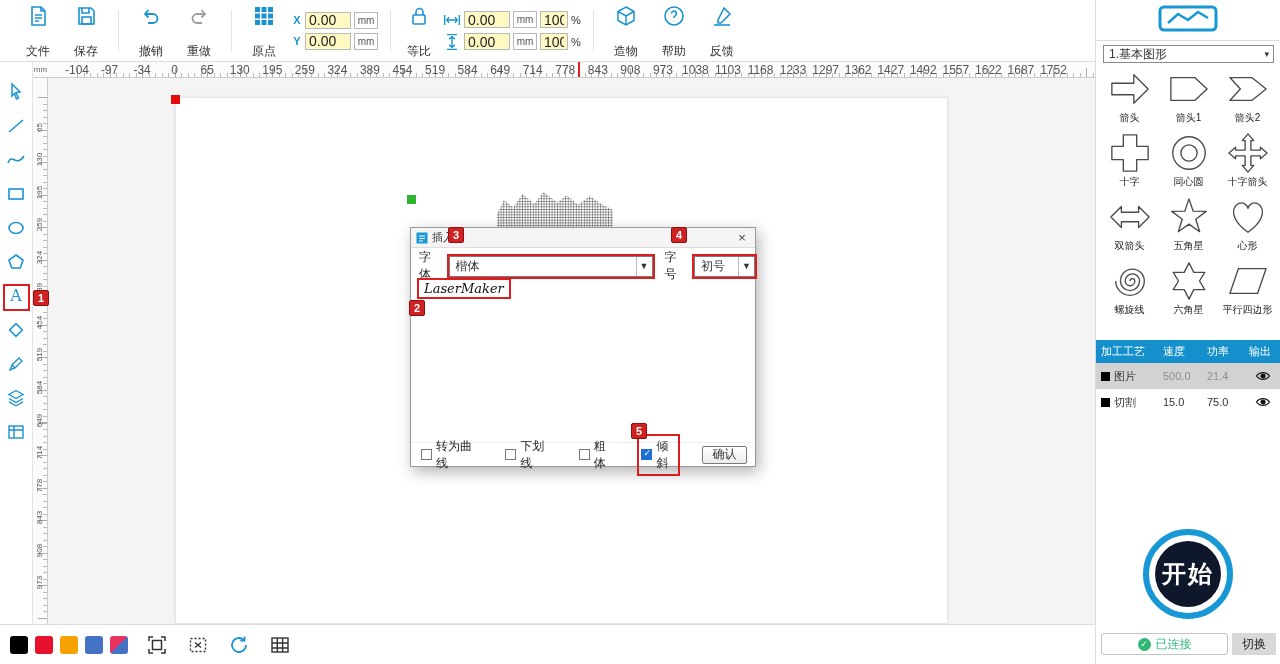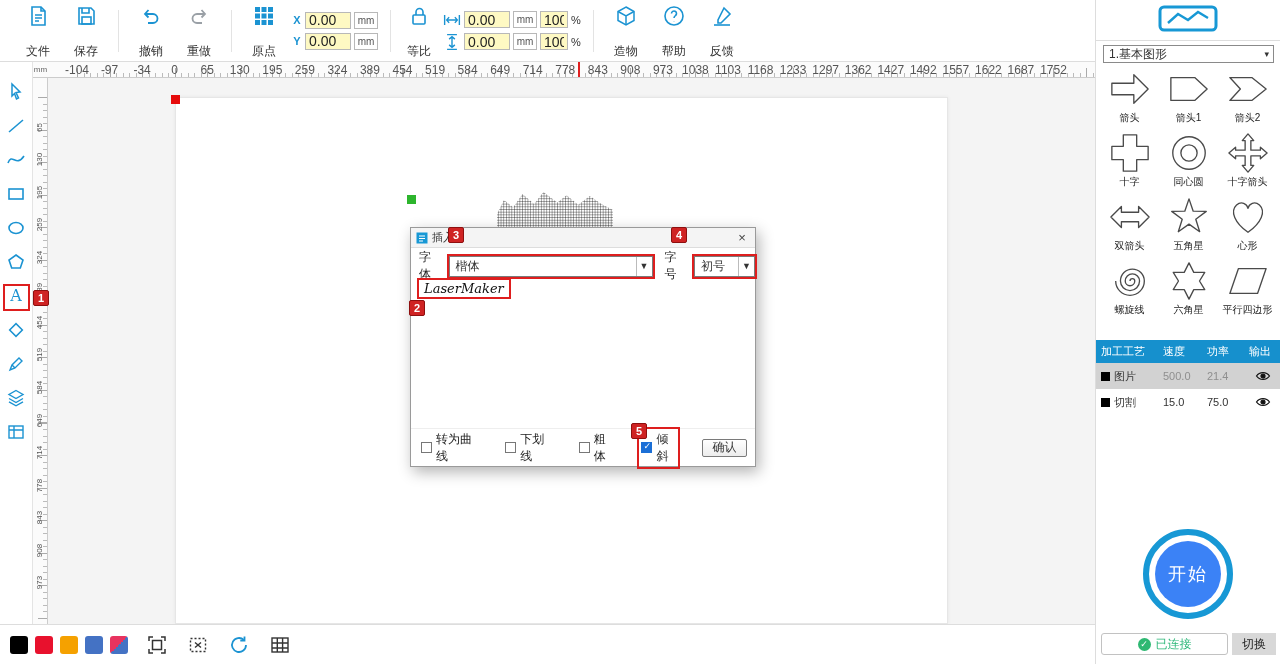--- a/index.html
+++ b/index.html
@@ -52,21 +52,21 @@
   .dtitle .grow{flex:1}
   .dclose{width:16px;height:16px;display:flex;align-items:center;justify-content:center;font-size:13px;color:#444;cursor:pointer}
   .drow{position:absolute;left:0;top:27px;width:100%;height:22px;display:flex;align-items:center}
   .dlabel{font-size:12px;color:#222;margin-left:8px}
   .dselect{height:21px;border:1px solid #7a7a7a;background:#fff;display:flex;align-items:center;font-size:12px;padding-left:6px;margin-left:6px;cursor:pointer;position:relative}
   .dselect .caret{margin-left:auto;width:16px;height:100%;border-left:1px solid #bbb;display:flex;align-items:center;justify-content:center;font-size:9px;color:#333}
   .sel-font{width:208px}
   .sel-size{width:62px}
   .red-box{box-shadow:0 0 0 2px #de1e1e}
   .dtext{position:absolute;left:6px;top:50px;display:inline-block;border:2px solid #de1e1e;padding:1px 5px;font-family:"DejaVu Serif",serif;font-style:italic;font-size:13px;color:#111}
-  .dbottom{position:absolute;left:0;bottom:0;width:100%;height:38px;display:flex;align-items:center;padding:0 8px;border-top:1px solid #eee}
+  .dbottom{position:absolute;left:0;bottom:0;width:100%;height:24px;display:flex;align-items:center;padding:0 8px;border-top:1px solid #eee}
   .cbgroup{display:flex;align-items:center;gap:4px;margin-right:24px;cursor:pointer;position:relative;padding:2px 2px}
   .cbox{width:11px;height:11px;border:1px solid #777;background:#fff;position:relative;flex:none}
   .cbox.checked{background:#1b6fd6;border-color:#1b6fd6}
   .cbox.checked::after{content:"✓";position:absolute;left:1px;top:-2px;color:#fff;font-size:9px}
   .cblabel{font-size:12px;color:#222}
   .dconfirm{margin-left:auto;width:50px;height:18px;border:1px solid #7a7a7a;border-radius:2px;background:linear-gradient(#fff,#ececec);font-size:12px;display:flex;align-items:center;justify-content:center;cursor:pointer}
 
   
   .badge{position:absolute;width:16px;height:16px;background:#cf2323;border:1px solid #8e0f0f;color:#fff;font-size:11px;font-weight:bold;display:flex;align-items:center;justify-content:center;z-index:20;border-radius:2px}
   .red-frame{position:absolute;border:2px solid #de1e1e;z-index:19}
@@ -84,21 +84,21 @@
   .phead{display:grid;grid-template-columns:62px 44px 42px 37px;background:#1690cd;color:#fff;font-weight:normal;height:23px;align-items:center}
   .phead span{padding-left:5px}
   .prow{display:grid;grid-template-columns:62px 44px 42px 37px;height:26px;align-items:center;cursor:pointer}
   .prow.sel{background:#d2d2d2}
   .prow .pname{display:flex;align-items:center;gap:4px;padding-left:5px}
   .psq{width:9px;height:9px;background:#000;flex:none}
   .pval{padding-left:5px}
   .prow.sel .pval{color:#8f8f8f}
   .peye{display:flex;justify-content:center}
   .startbtn{position:absolute;left:50%;top:529px;transform:translateX(-50%);width:90px;height:90px;border-radius:50%;border:6px solid #1798d5;background:#fff;display:flex;align-items:center;justify-content:center;cursor:pointer}
-  .startinner{width:66px;height:66px;border-radius:50%;background:#3b82f6;color:#fff;font-size:18px;font-weight:normal;display:flex;align-items:center;justify-content:center;letter-spacing:2px}
+  .startinner{width:66px;height:66px;border-radius:50%;background:#0f172a;color:#fff;font-size:24px;font-weight:bold;display:flex;align-items:center;justify-content:center;letter-spacing:2px}
   .rp-status{position:absolute;left:5px;bottom:9px;width:175px;display:flex;align-items:center;gap:4px}
   .connbox{flex:1;height:22px;border:1px solid #c2c2c2;border-radius:3px;background:#fff;display:flex;align-items:center;justify-content:center;gap:5px;color:#2eb87a;font-size:12px}
   .connbox .chk{width:13px;height:13px;border-radius:50%;background:#2eb872;color:#fff;font-size:9px;display:flex;align-items:center;justify-content:center}
   .switchbtn{width:44px;height:22px;background:#d8d8d8;color:#222;font-size:12px;display:flex;align-items:center;justify-content:center;cursor:pointer}
 
   
   .bottombar{position:absolute;left:0;top:624px;width:1095px;height:40px;background:#fff;border-top:1px solid #ddd;display:flex;align-items:center;padding-left:10px;gap:7px;z-index:6}
   .swatch{width:18px;height:18px;border-radius:3px;cursor:pointer}
   .sw-grad{background:linear-gradient(135deg,#e8335f 0 50%,#4472c4 50% 100%)}
   .bicon{width:24px;height:24px;display:flex;align-items:center;justify-content:center;cursor:pointer;margin-left:10px}

